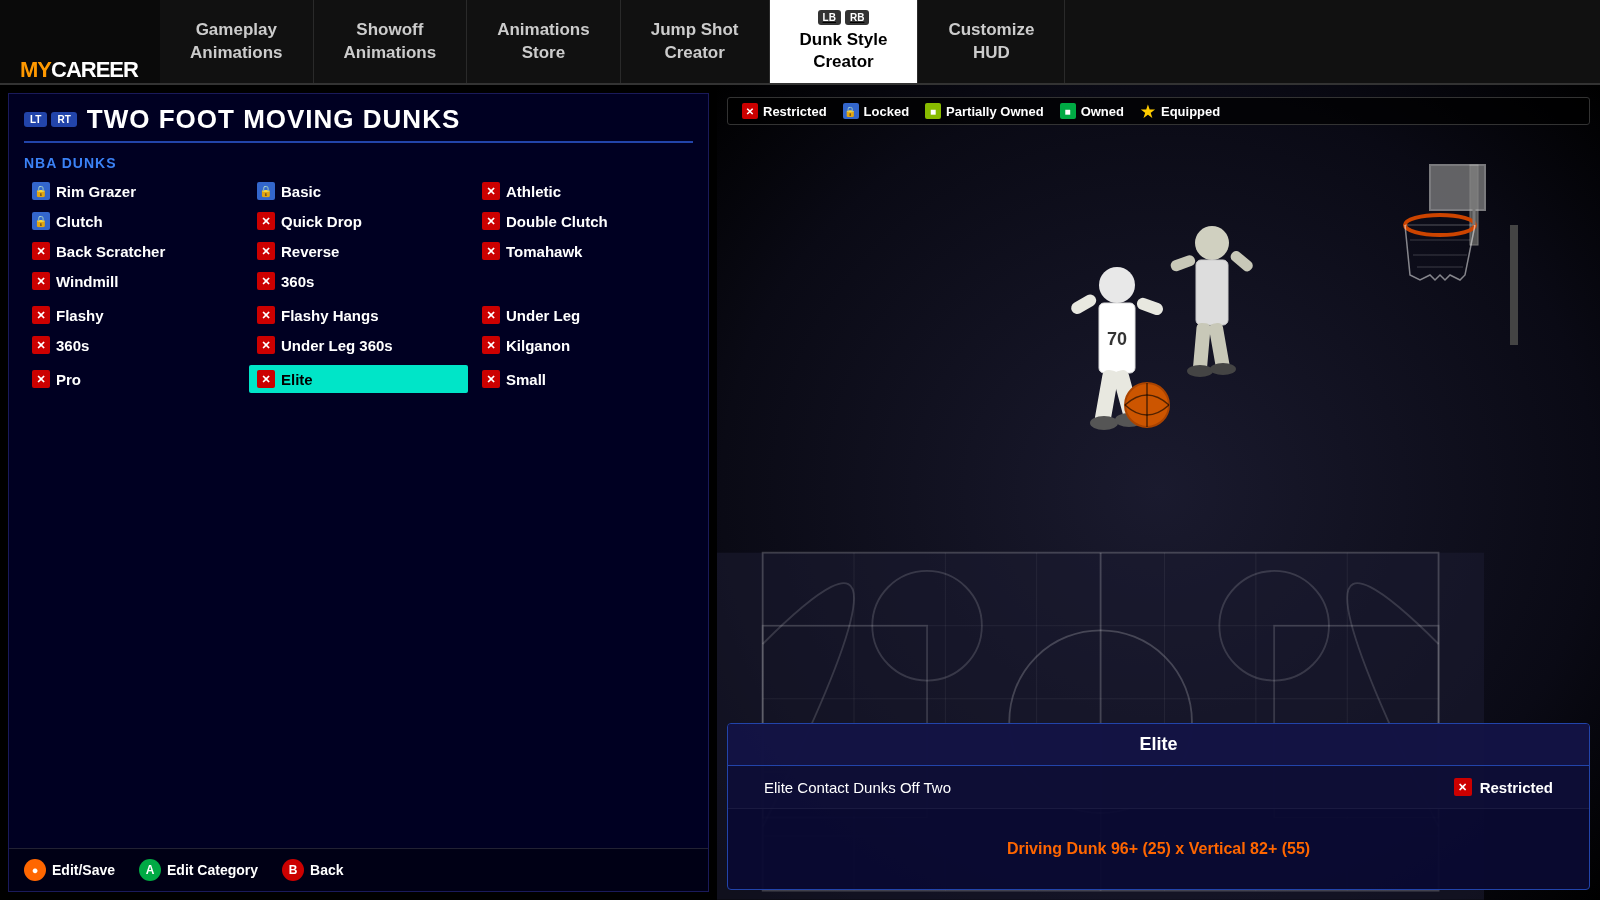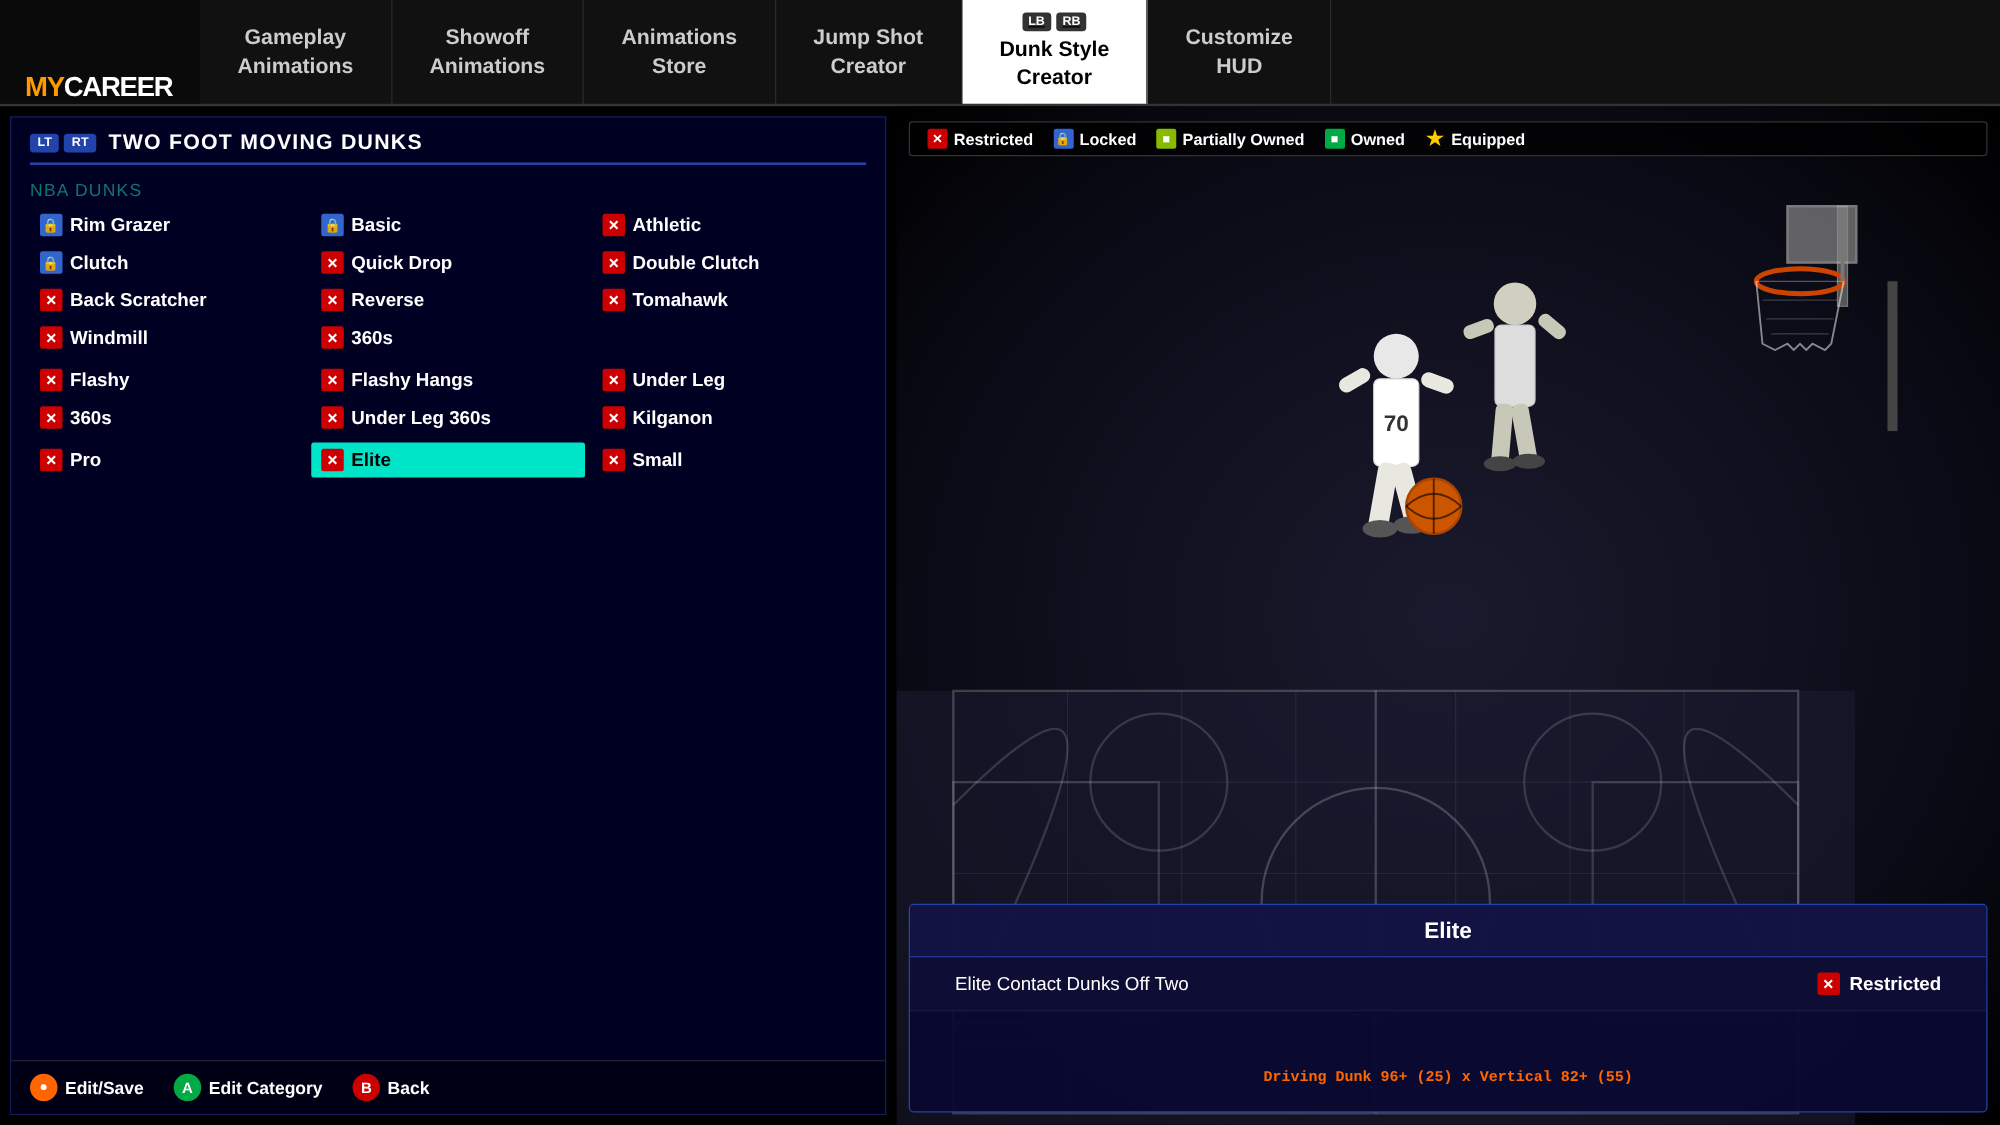--- a/index.html
+++ b/index.html
@@ -96,32 +96,32 @@
     .panel-btns { display: flex; gap: 4px; }
     .panel-btn {
       background: #2244aa;
       color: #fff;
       font-size: 10px;
       font-weight: 900;
       padding: 2px 6px;
       border-radius: 3px;
     }
     .panel-title {
-      font-size: 17px;
+      font-size: 26px;
       font-weight: 900;
       color: #fff;
       letter-spacing: 1px;
       text-transform: uppercase;
     }
 
     
     .category-label {
       font-size: 14px;
-      font-weight: 400;
-      color: #0f766e;
+      font-weight: 700;
+      color: #3b82f6;
       text-transform: uppercase;
       letter-spacing: 1px;
       margin: 10px 0 6px 0;
     }
     .dunk-grid {
       display: grid;
       grid-template-columns: repeat(3, 1fr);
       gap: 2px 6px;
       margin-bottom: 6px;
     }
@@ -259,27 +259,26 @@
     .info-status {
       display: flex;
       align-items: center;
       gap: 8px;
       font-size: 15px;
       font-weight: 700;
     }
     .info-requirements {
       padding: 20px;
       text-align: center;
-      font-size: 12px;
+      font-size: 16px;
       font-weight: 700;
       min-height: 80px;
       display: flex;
-      align-items: flex-end;
+      align-items: center;
       justify-content: center;
-      font-family: Liberation Mono, monospace;
     }
     .req-orange { color: #ff6600; }
 
     
     .court-svg {
       position: absolute;
       bottom: 0;
       left: 0;
       right: 0;
       height: 65%;

